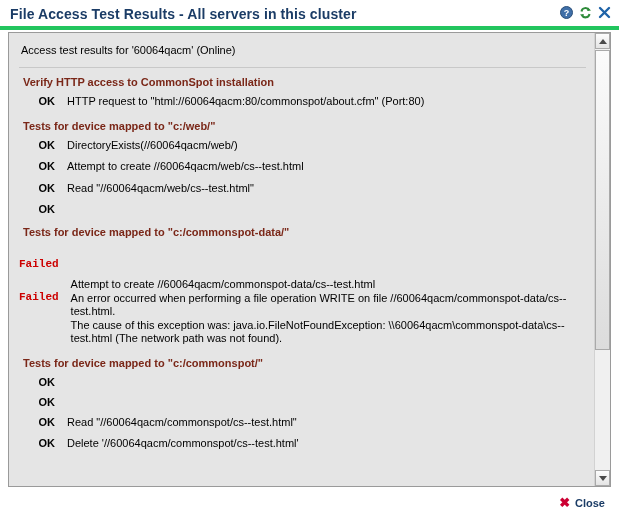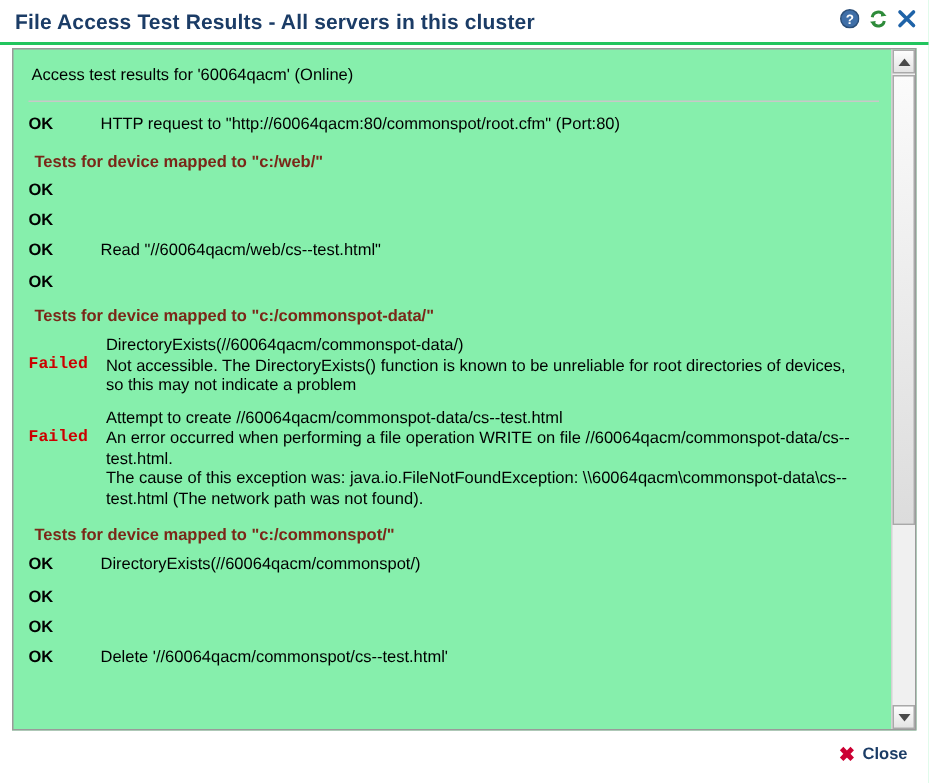--- a/index.html
+++ b/index.html
@@ -21,21 +21,21 @@
     height: 522px;
     box-sizing: border-box;
     background: #ffffff;
   }
   
   .titlebar {
     position: relative;
     height: 30px;
     padding: 6px 10px 0 10px;
     box-sizing: border-box;
-    border-bottom: 2px solid #22c55e;
+    border-bottom: 4px solid #22c55e;
   }
   .title-text {
     font-size: 14px;
     font-weight: bold;
     color: #1b3c66;
     letter-spacing: 0.1px;
     display: inline-block;
   }
   .title-icons {
     position: absolute;
@@ -58,21 +58,21 @@
   .ticon svg { display: block; }
   
   .content-frame {
     position: absolute;
     top: 32px;
     left: 8px;
     width: 603px;
     height: 455px;
     border: 1px solid #9a9a9a;
     box-sizing: border-box;
-    background: #86efac;
+    background: #e5e5e5;
     overflow: hidden;
   }
   .scroll-area {
     position: absolute;
     top: 0;
     left: 0;
     width: 587px;
     height: 453px;
     overflow: hidden;
     box-sizing: border-box;
@@ -98,21 +98,21 @@
     margin: 8px 0 4px 4px;
   }
   .row {
     display: flex;
     align-items: flex-start;
     margin: 0 0 2px 0;
     padding: 3px 0 3px 0;
   }
   .status {
     flex: 0 0 48px;
-    text-align: left;
+    text-align: right;
     padding-right: 12px;
     font-weight: bold;
     font-size: 11px;
     box-sizing: border-box;
   }
   .status.ok { color: #000000; }
   .status.failed { color: #cc0000; font-family: Liberation Mono, monospace; }
   .rowtext {
     flex: 1 1 auto;
     font-size: 11px;
@@ -228,66 +228,66 @@
     </div>
   </div>
 
   <div class="content-frame">
     <div class="scroll-area">
       <div class="inner">
 
         <div class="server-line">Access test results for '60064qacm'  (Online)</div>
         <hr class="sep">
 
-        <div class="row">
-          <div class="status ok">OK</div>
-          <div class="rowtext">HTTP request to "http://60064qacm:80/commonspot/root.cfm" (Port:80)</div>
+        <div class="section-head">Verify HTTP access to CommonSpot installation</div>
+        <div class="row">
+          <div class="status ok">OK</div>
+          <div class="rowtext">HTTP request to "html://60064qacm:80/commonspot/about.cfm" (Port:80)</div>
         </div>
 
         <div class="section-head">Tests for device mapped to "c:/web/"</div>
         <div class="row">
           <div class="status ok">OK</div>
-        </div>
-        <div class="row">
-          <div class="status ok">OK</div>
+          <div class="rowtext">DirectoryExists(//60064qacm/web/)</div>
+        </div>
+        <div class="row">
+          <div class="status ok">OK</div>
+          <div class="rowtext">Attempt to create //60064qacm/web/cs--test.html</div>
         </div>
         <div class="row">
           <div class="status ok">OK</div>
           <div class="rowtext">Read "//60064qacm/web/cs--test.html"</div>
         </div>
         <div class="row">
           <div class="status ok">OK</div>
         </div>
 
         <div class="section-head">Tests for device mapped to "c:/commonspot-data/"</div>
         <div class="row multi">
           <div class="status failed">Failed</div>
-          <div class="rowtext">DirectoryExists(//60064qacm/commonspot-data/)
-Not accessible. The DirectoryExists() function is known to be unreliable for root directories of devices,
-so this may not indicate a problem</div>
         </div>
         <div class="row multi">
           <div class="status failed">Failed</div>
           <div class="rowtext">Attempt to create //60064qacm/commonspot-data/cs--test.html
 An error occurred when performing a file operation WRITE on file //60064qacm/commonspot-data/cs--
 test.html.
 The cause of this exception was: java.io.FileNotFoundException: \\60064qacm\commonspot-data\cs--
 test.html (The network path was not found).</div>
         </div>
 
         <div class="section-head">Tests for device mapped to "c:/commonspot/"</div>
         <div class="row">
           <div class="status ok">OK</div>
-          <div class="rowtext">DirectoryExists(//60064qacm/commonspot/)</div>
-        </div>
-        <div class="row">
-          <div class="status ok">OK</div>
-        </div>
-        <div class="row">
-          <div class="status ok">OK</div>
+        </div>
+        <div class="row">
+          <div class="status ok">OK</div>
+        </div>
+        <div class="row">
+          <div class="status ok">OK</div>
+          <div class="rowtext">Read "//60064qacm/commonspot/cs--test.html"</div>
         </div>
         <div class="row">
           <div class="status ok">OK</div>
           <div class="rowtext">Delete '//60064qacm/commonspot/cs--test.html'</div>
         </div>
 
       </div>
     </div>
 
     <div class="scrollbar">

